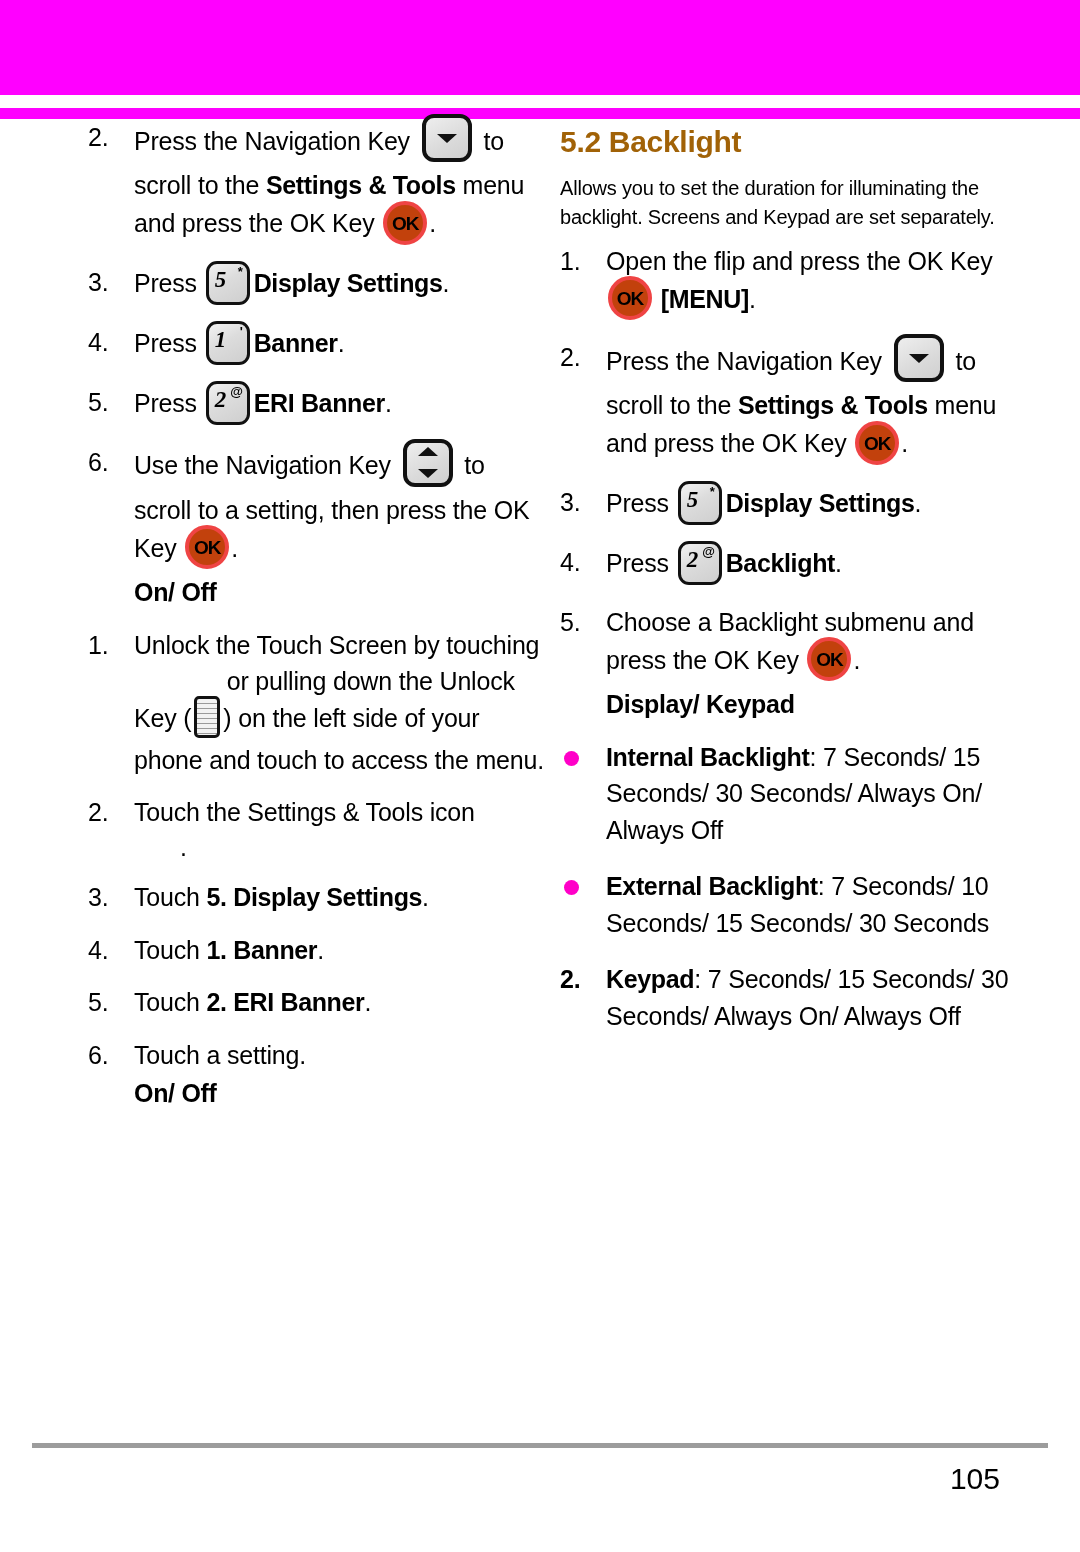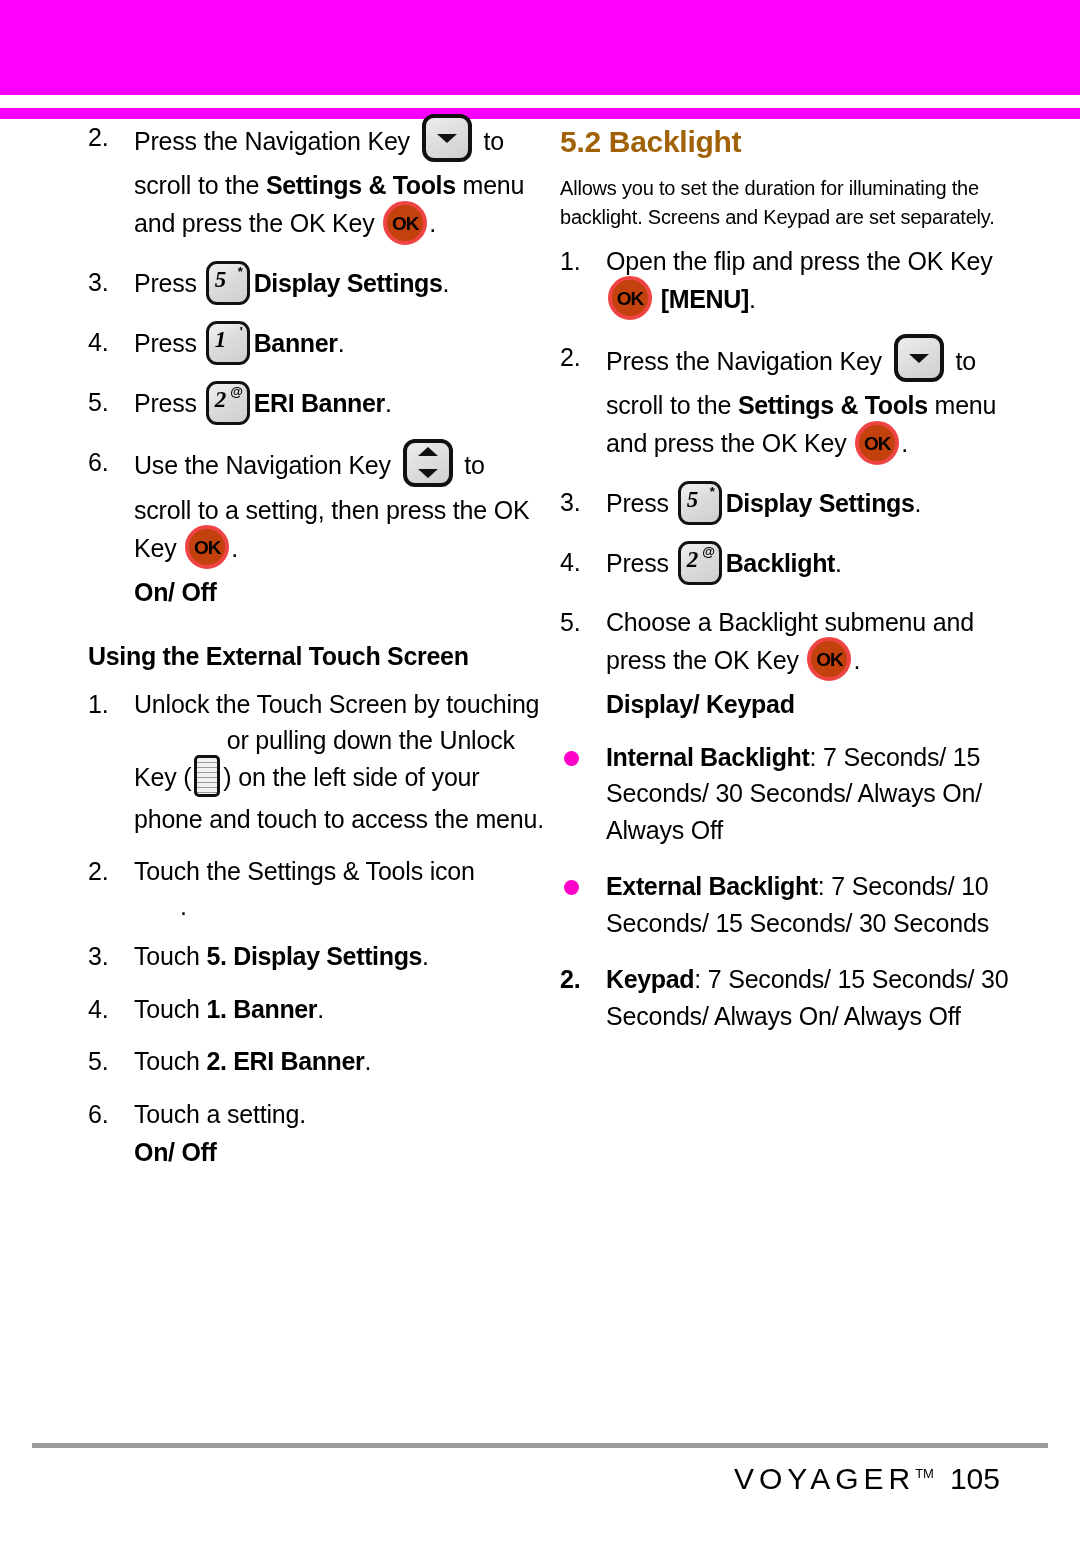--- a/index.html
+++ b/index.html
@@ -285,21 +285,20 @@
 
   <div class="col col-left">
     <ol class="steps" id="left-steps-internal">
         <li><span class="num">2.</span><span>Press the Navigation Key <span class="icon key-nav one"><span class="arw arw-down"></span></span> to scroll to the <span class="b">Settings &amp; Tools</span> menu and press the OK Key <span class="icon key-ok"><span class="lbl">OK</span></span>.</span></li>
         <li><span class="num">3.</span><span>Press <span class="icon key-num"><span class="digit">5</span><span class="sup">*</span></span><span class="b">Display Settings</span>.</span></li>
         <li><span class="num">4.</span><span>Press <span class="icon key-num"><span class="digit">1</span><span class="sup">'</span></span><span class="b">Banner</span>.</span></li>
         <li><span class="num">5.</span><span>Press <span class="icon key-num"><span class="digit">2</span><span class="sup">@</span></span><span class="b">ERI Banner</span>.</span></li>
         <li><span class="num">6.</span><span>Use the Navigation Key <span class="icon key-nav"><span class="arw arw-up"></span><span class="arw arw-down"></span></span> to scroll to a setting, then press the OK Key <span class="icon key-ok"><span class="lbl">OK</span></span>.</span><span class="stepnote">On/ Off</span></li>
       </ol>
 
-    <div class="subhead">Using the External Touch Screen</div>
 
     <ol class="steps" id="left-steps-touch">
         <li><span class="num">1.</span><span>Unlock the Touch Screen by touching <span class="missing-figure"></span> or pulling down the Unlock Key (<span class="icon key-unlock"></span>) on the left side of your phone and touch to access the menu.</span></li>
         <li><span class="num">2.</span><span>Touch the Settings &amp; Tools icon</span><span class="orphan-dot">.</span></li>
         <li><span class="num">3.</span><span>Touch <span class="b">5. Display Settings</span>.</span></li>
         <li><span class="num">4.</span><span>Touch <span class="b">1. Banner</span>.</span></li>
         <li><span class="num">5.</span><span>Touch <span class="b">2. ERI Banner</span>.</span></li>
         <li><span class="num">6.</span><span>Touch a setting.</span><span class="stepnote">On/ Off</span></li>
       </ol>
   </div>
@@ -324,15 +323,14 @@
         <li><span class="dot"></span><span class="b">External Backlight</span><span>: 7 Seconds/ 10 Seconds/ 15 Seconds/ 30 Seconds</span></li>
       </ul>
 
     <div class="numitem" id="keypad-item"><span class="num">2.</span><span class="b">Keypad</span><span>: 7 Seconds/ 15 Seconds/ 30 Seconds/ Always On/ Always Off</span></div>
   </div>
 
 </div>
 
 <div class="footer-rule"></div>
 <div class="footer">
-  <span class="brand"><span>VOYAGER</span><span class="tm">TM</span></span>
   <span class="pageno">105</span>
 </div>
 
 </body></html>

